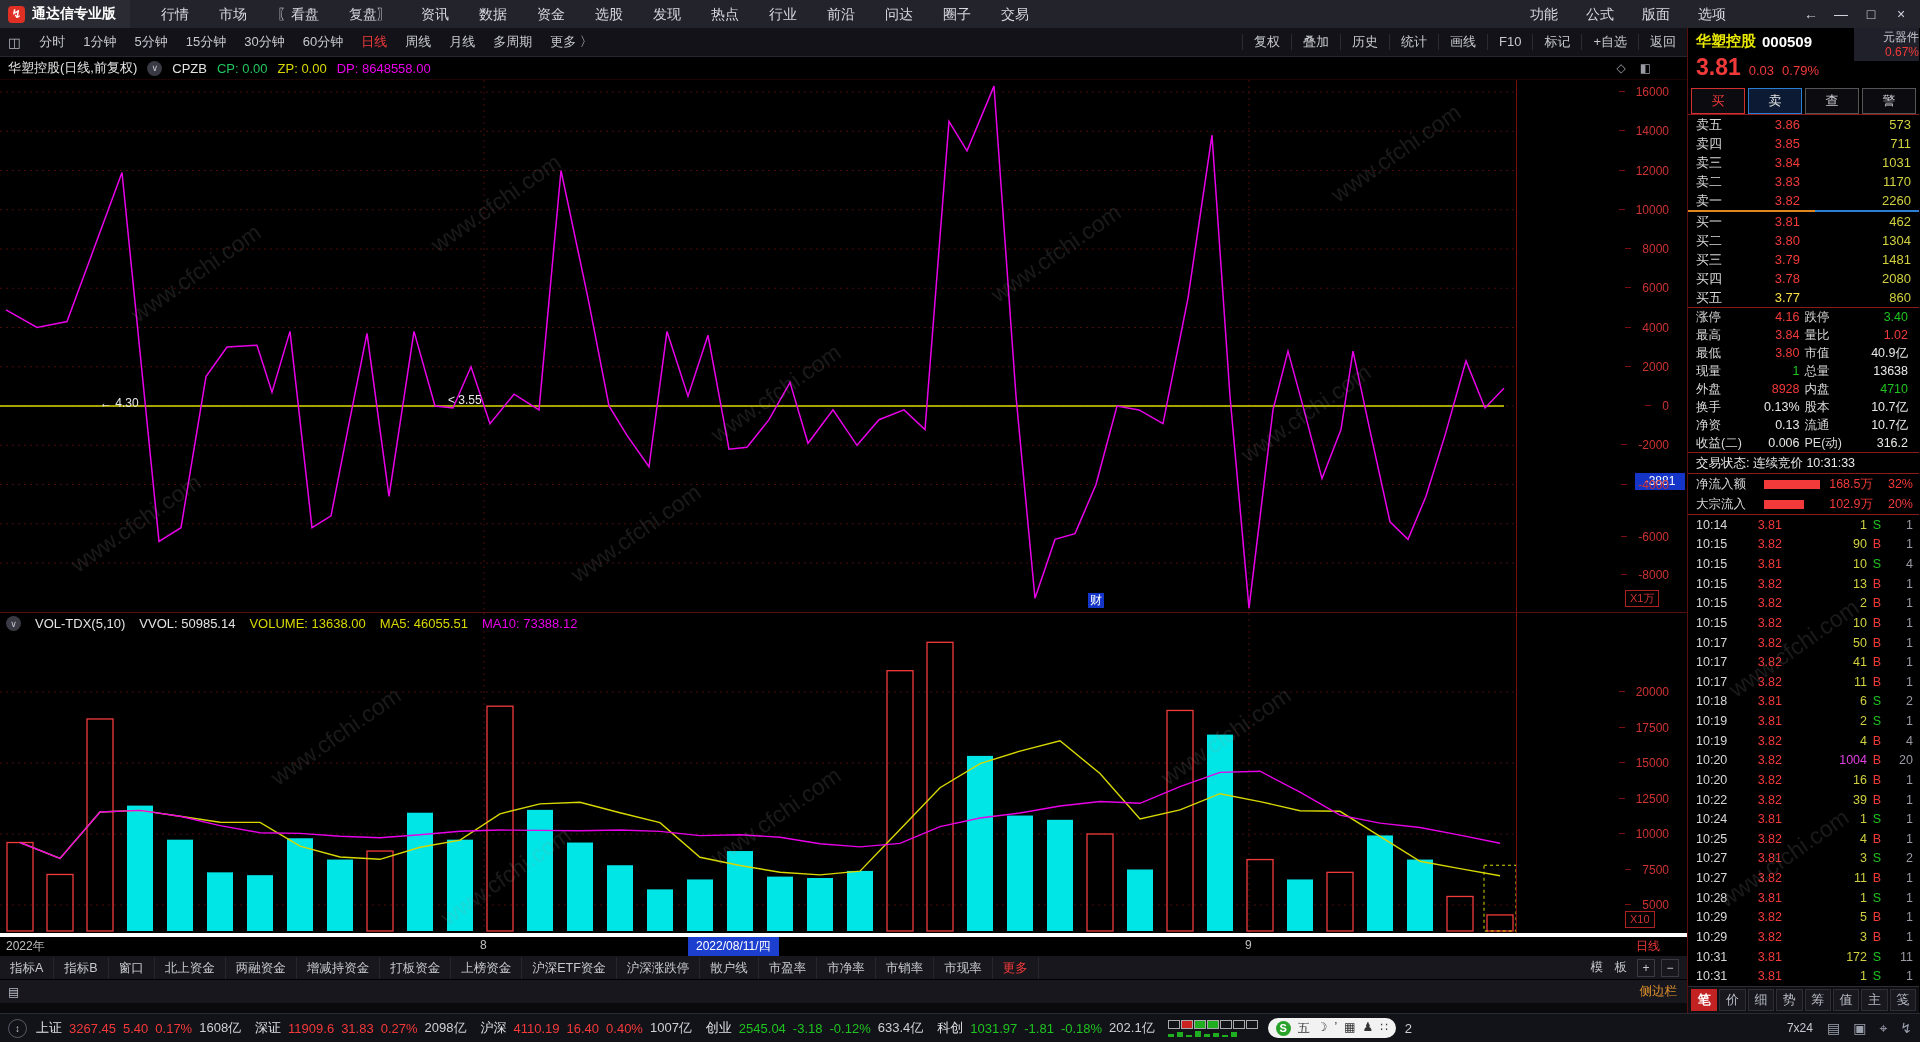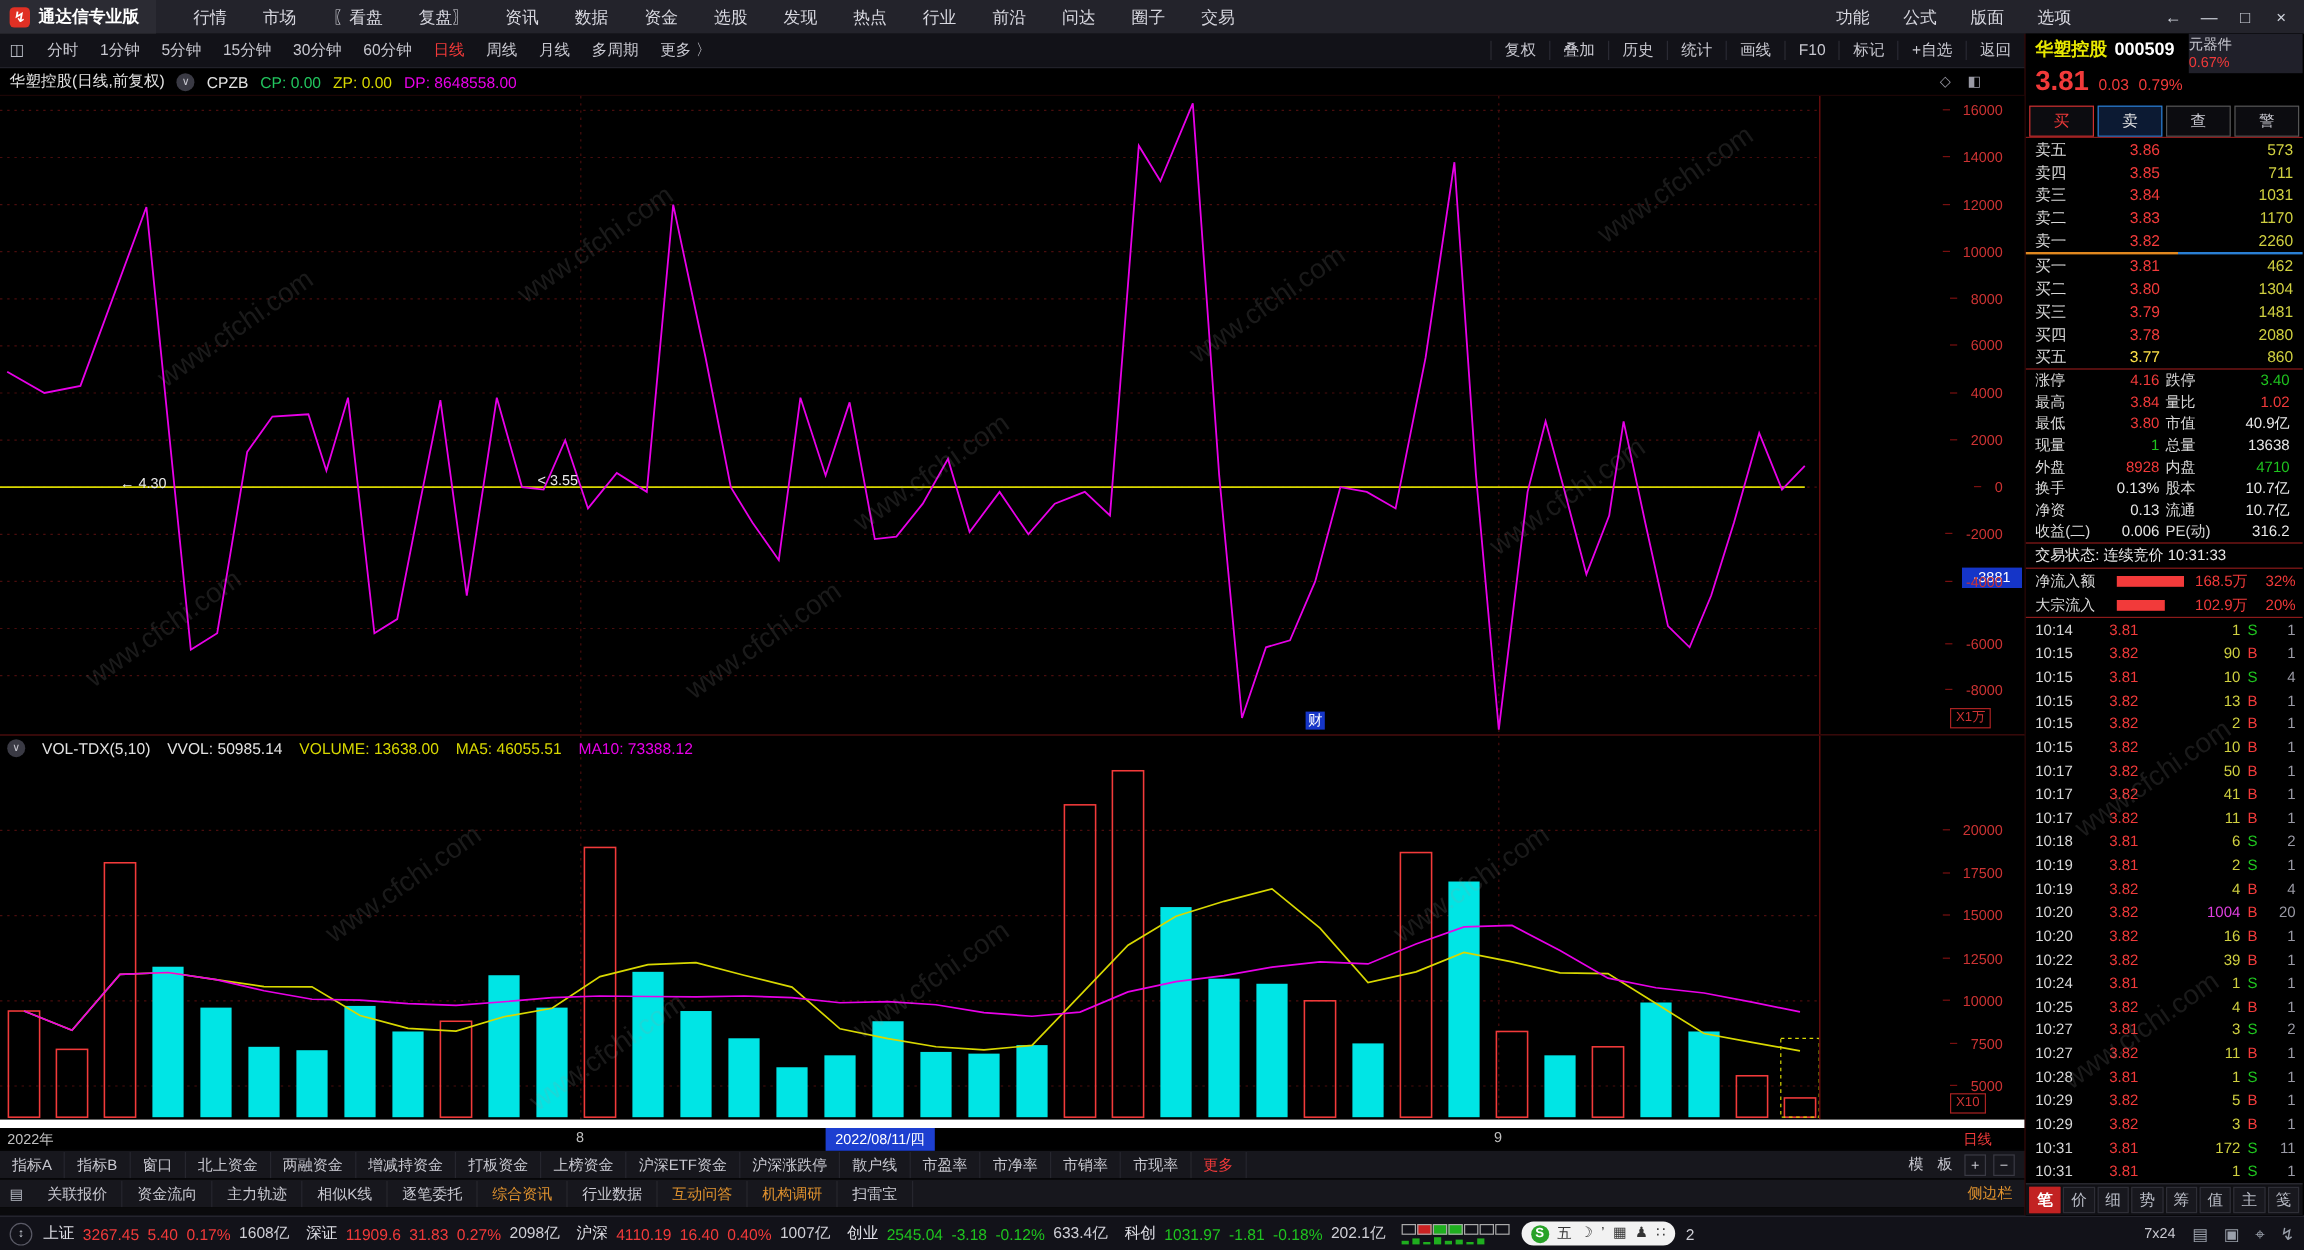--- a/index.html
+++ b/index.html
@@ -55,21 +55,21 @@
   .scalebox{position:absolute;left:108px;bottom:5px;border:1px solid #aa2222;color:#cc3333;font-size:11px;
             padding:0 4px;line-height:15px;}
   .vol-header{position:absolute;left:6px;top:3px;display:flex;gap:14px;z-index:3;font-size:13px;align-items:center;}
   .vh-t{color:#e3e3e3;} .vh-vvol{color:#e3e3e3;} .vh-volume{color:#d8d800;} .vh-ma5{color:#d8d800;} .vh-ma10{color:#e800e8;}
   .ann{position:absolute;color:#e8e8e8;font-size:12px;z-index:3;}
   .marker{position:absolute;background:#1535c8;color:#fff;font-size:12px;line-height:15px;padding:0 2px;z-index:3;}
   .wm{position:absolute;color:#9a9a9a;opacity:.17;font-size:23px;transform:rotate(-35deg);white-space:nowrap;
       pointer-events:none;z-index:2;}
 
   
-  .date-row{height:18px;flex:0 0 18px;background:#000;position:relative;border-top:7px solid #ffffff;font-size:12px;}
+  .date-row{height:18px;flex:0 0 18px;background:#000;position:relative;border-top:4px solid #ffffff;font-size:12px;}
   .dr{position:absolute;top:1px;color:#c0c0c0;}
   .dr-hl{position:absolute;top:0px;left:688px;background:#1d3fd0;color:#fff;padding:1px 8px;font-size:12px;}
   .dr-period{position:absolute;left:1636px;top:1px;color:#f23a3a;}
 
   
   .tabrow{height:23px;flex:0 0 23px;background:#17171d;display:flex;align-items:center;border-top:1px solid #000;}
   .t1{padding:0 10px;line-height:22px;color:#c8c8d0;font-size:12.5px;border-right:1px solid #26262e;}
   .t1.red{color:#f23a3a;}
   .t2{padding:0 12px;line-height:22px;color:#c8c8d0;font-size:12.5px;border-right:1px solid #26262e;}
   .t2.hl{color:#e0922e;}
@@ -79,21 +79,21 @@
       justify-content:center;font-size:12px;line-height:1;}
   .t2-ic{color:#b9bcc6;margin:0 8px;font-size:12px;}
   .sidebar-lbl{color:#e0922e;font-size:12.5px;padding-right:10px;margin-left:auto;}
   .gapstrip{height:20px;flex:0 0 20px;background:#0a0a0c;}
 
   
   .rpanel{width:231px;flex:0 0 231px;background:#000;display:flex;flex-direction:column;font-size:13px;position:relative;overflow:hidden;}
   .rp-name{height:26px;flex:0 0 26px;display:flex;align-items:center;gap:6px;padding-left:8px;position:relative;}
   .rp-stock{color:#e8e800;font-weight:bold;font-size:15px;}
   .rp-code{color:#fff;font-weight:bold;font-size:15px;}
-  .rp-ind{position:absolute;right:0;top:0;width:95px;text-align:left;background:#20202a;padding:2px 0 1px;}
+  .rp-ind{position:absolute;right:0;top:0;width:65px;text-align:right;background:#20202a;padding:2px 0 1px;}
   .rp-ind .i1{color:#c8c8d0;font-size:12px;display:block;line-height:15px;}
   .rp-ind .i2{color:#f23a3a;font-size:12px;display:block;line-height:15px;}
   .rp-price{height:34px;flex:0 0 34px;display:flex;align-items:baseline;gap:8px;padding-left:8px;}
   .rp-last{color:#f23a3a;font-size:23px;font-weight:bold;}
   .rp-chg,.rp-pct{color:#f23a3a;font-size:13px;}
   .rp-btns{height:26px;flex:0 0 26px;display:flex;gap:3px;padding:0 3px;}
   .rp-btn{flex:1;display:flex;align-items:center;justify-content:center;font-size:13px;border:1px solid #555;
           color:#c8c8d0;background:#0c0c10;}
   .rp-btn.buy{border-color:#d03030;color:#f23a3a;}
   .rp-btn.sell{border-color:#2a7fd4;color:#e3e3e3;background:#0c1a33;}
@@ -389,32 +389,20 @@
             <div class="t1 red">更多</div>
           </div>
         <div class="trow-right">
           <span class="tmpl">模 板</span>
           <span class="pm">+</span>
           <span class="pm">−</span>
         </div>
       </div>
       <div class="tabrow">
         <span class="t2-ic">▤</span>
-        <div style="display:flex;" id="tabs2">
-            <div class="t2">关联报价</div>
-            <div class="t2">资金流向</div>
-            <div class="t2">主力轨迹</div>
-            <div class="t2">相似K线</div>
-            <div class="t2">逐笔委托</div>
-            <div class="t2 hl">综合资讯</div>
-            <div class="t2">行业数据</div>
-            <div class="t2 hl">互动问答</div>
-            <div class="t2 hl">机构调研</div>
-            <div class="t2">扫雷宝</div>
-          </div>
         <span class="sidebar-lbl">侧边栏</span>
       </div>
       <div class="gapstrip"></div>
     </div>
 
     <div class="rpanel">
       <div class="rp-name">
         <span class="rp-stock">华塑控股</span>
         <span class="rp-code">000509</span>
         <span class="rp-ind">

